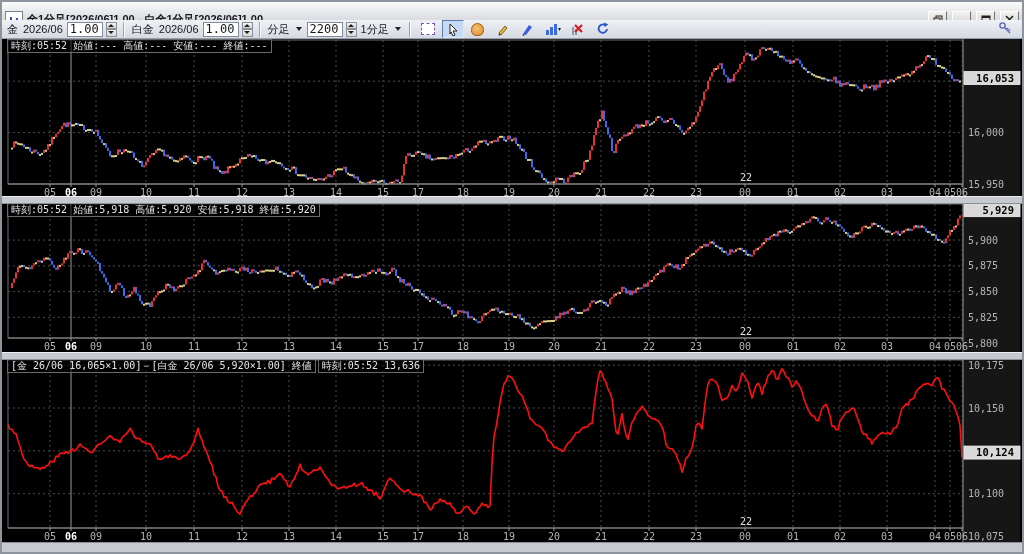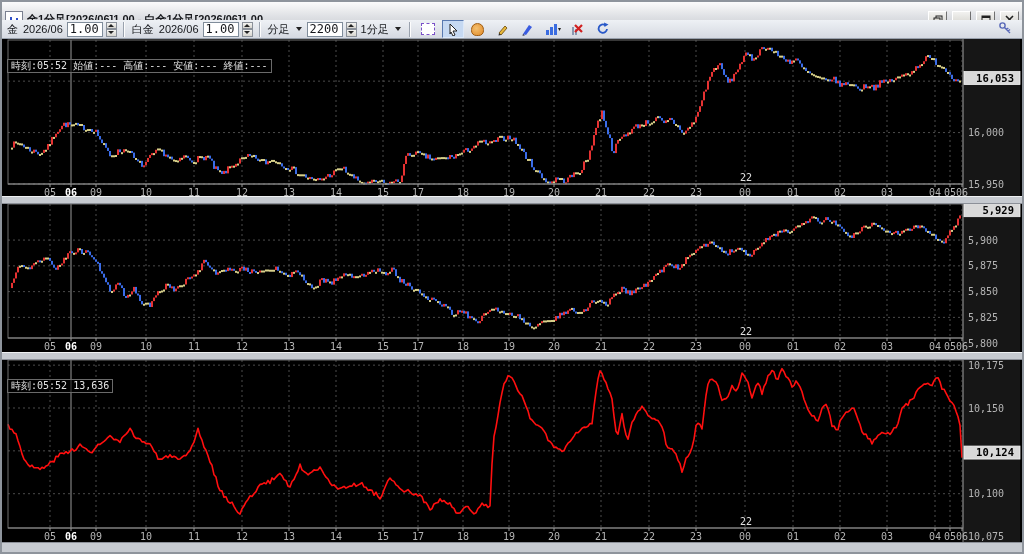--- a/index.html
+++ b/index.html
@@ -42,21 +42,21 @@
   .panel{position:absolute;left:2px;width:1020px;background:#000;overflow:hidden;}
   #panel-gold{top:38px;height:158px;}
   #panel-plat{top:202px;height:150px;}
   #panel-spread{top:358px;height:184px;}
   .sep{position:absolute;left:2px;width:1020px;height:6px;background:#c6cad0;
     border-top:1px solid #eef0f2;border-bottom:1px solid #8c9098;z-index:5;}
   #sep1{top:196px;} #sep2{top:352px;}
   .bottom-strip{position:absolute;left:2px;width:1020px;top:542px;height:10px;background:#c6cad0;border-top:1px solid #8c9098;z-index:5;}
 
   .info{position:absolute;top:1px;left:5px;z-index:4;font-family:"DejaVu Sans Mono","DejaVu Sans",monospace;
-    font-size:10px;color:#e4e4e4;white-space:nowrap;display:flex;gap:2px;margin-top:20px;}
+    font-size:10px;color:#e4e4e4;white-space:nowrap;display:flex;gap:2px;}
   .info span{border:1px solid #6a6a6a;background:rgba(0,0,0,.55);padding:0 3px;line-height:12px;}
   .panel svg{position:absolute;left:0;top:0;}
 </style>
 </head>
 <body>
 
 <div id="stage">
   <div class="frame"></div>
 
   <div class="titlebar">
@@ -1323,20 +1323,23 @@
           <text x="966" y="67.34615384615384" fill="#b4b4b4">5,875</text>
           <text x="966" y="93.11538461538461" fill="#b4b4b4">5,850</text>
           <text x="966" y="118.88461538461539" fill="#b4b4b4">5,825</text>
           <text x="966" y="144.65384615384616" fill="#b4b4b4">5,800</text>
         </g>
         <g>
           <rect x="962" y="1.684615384615384" width="56" height="13" fill="#d9d9d9" stroke="#f2f2f2" stroke-width="0.8"></rect>
           <text x="1012" y="11.984615384615385" text-anchor="end" fill="#000000" font-family="&quot;DejaVu Sans Mono&quot;,monospace" font-size="10.5" font-weight="bold">5,929</text>
         </g>
       </svg>
+    <div class="info">
+        <span>時刻:05:52 始値:5,918 高値:5,920 安値:5,918 終値:5,920</span>
+      </div>
   </div>
   <div class="sep" id="sep2"></div>
 
   <div class="panel" id="panel-spread">
       <svg width="1020" height="184">
         <rect x="961" y="0" width="57" height="184" fill="#161616"></rect>
         <line x1="961" y1="0" x2="961" y2="184" stroke="#808080"></line>
         <g>
           <line x1="48" y1="2" x2="48" y2="170" stroke="#4c4c4c" stroke-dasharray="2,3"></line>
           <line x1="69" y1="2" x2="69" y2="170" stroke="#9a9a9a" stroke-dasharray="none"></line>
@@ -1424,18 +1427,19 @@
           <text x="966" y="96.35714285714286" fill="#b4b4b4">10,125</text>
           <text x="966" y="139.21428571428572" fill="#b4b4b4">10,100</text>
           <text x="966" y="182.07142857142858" fill="#b4b4b4">10,075</text>
         </g>
         <g>
           <rect x="962" y="88.07142857142857" width="56" height="13" fill="#d9d9d9" stroke="#f2f2f2" stroke-width="0.8"></rect>
           <text x="1012" y="98.37142857142857" text-anchor="end" fill="#000000" font-family="&quot;DejaVu Sans Mono&quot;,monospace" font-size="10.5" font-weight="bold">10,124</text>
         </g>
       </svg>
     <div class="info">
+      <span>[金 26/06 16,065×1.00]－[白金 26/06 5,920×1.00] 終値</span>
       <span>時刻:05:52 13,636</span>
     </div>
   </div>
 
   <div class="bottom-strip"></div>
 </div>
 
 </body></html>

